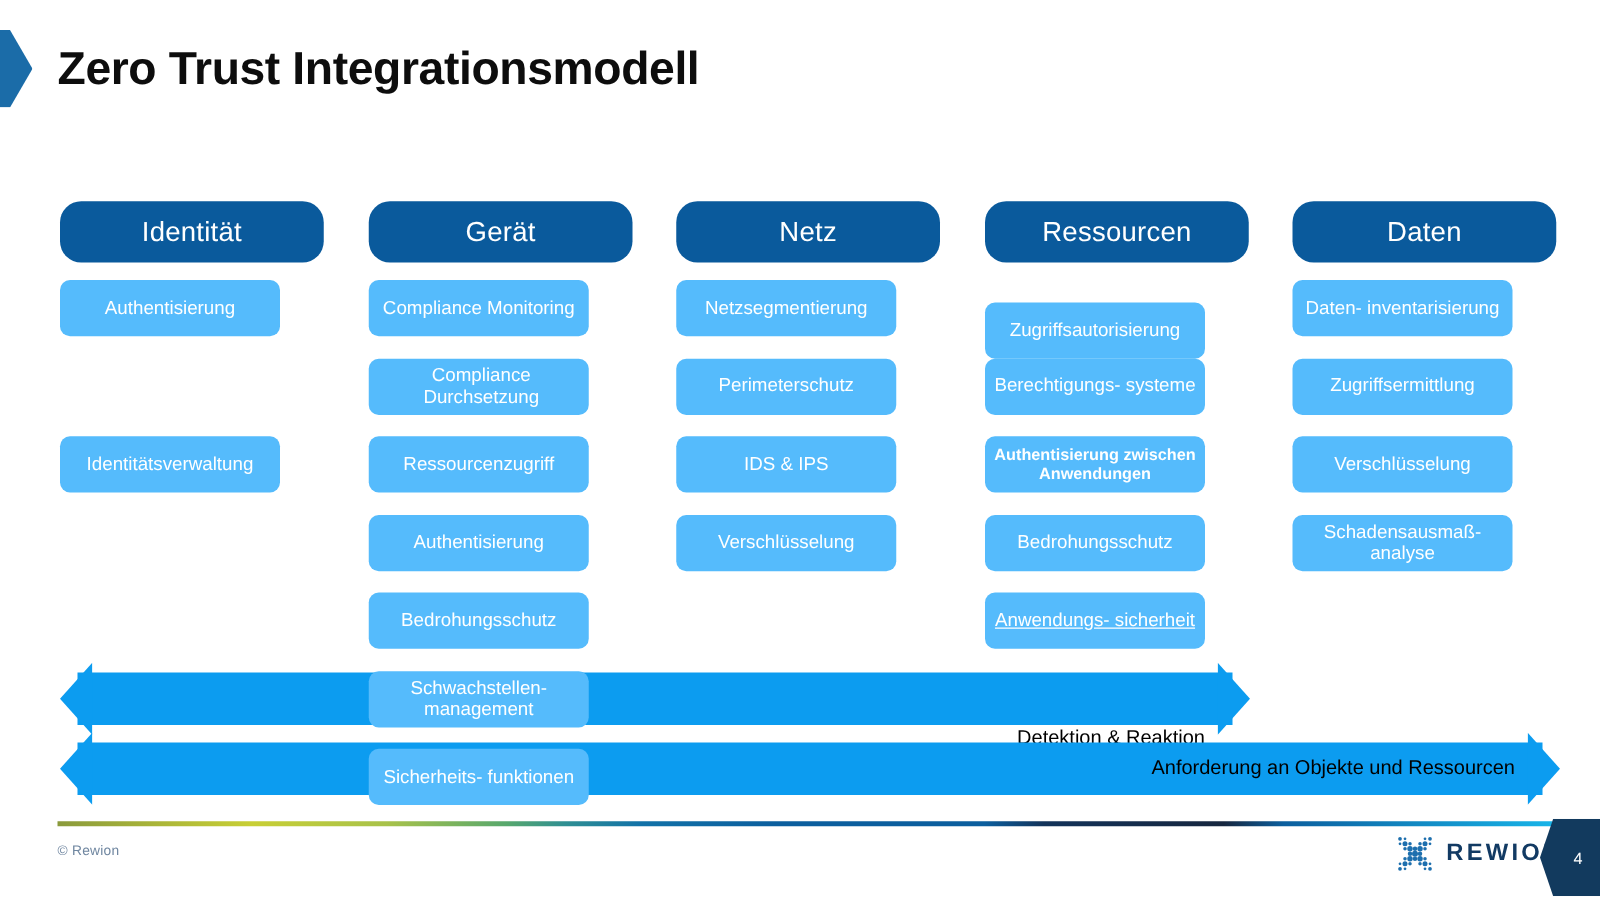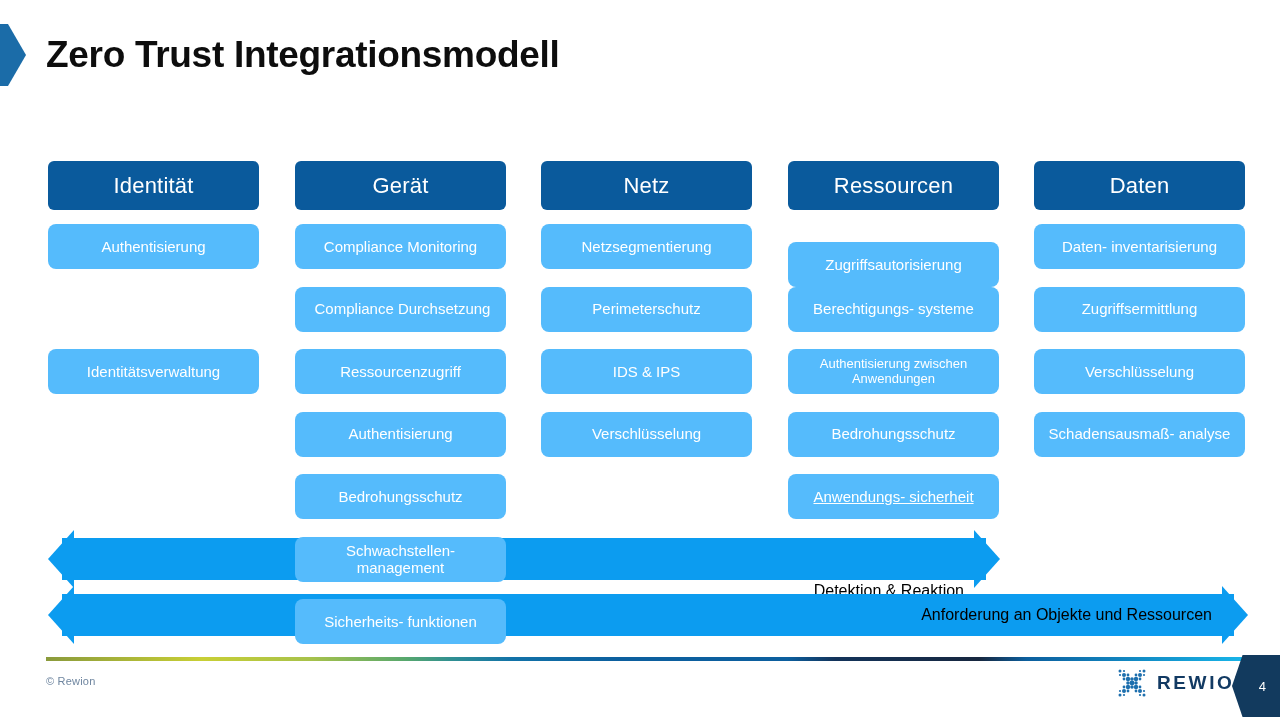--- a/index.html
+++ b/index.html
@@ -50,33 +50,33 @@
     height: 720px;
   }
   .column {
     position: absolute;
     top: 161px;
     width: 211px;
   }
   .col-header {
     position: relative;
     height: 49px;
-    border-radius: 6px;
+    border-radius: 17px;
     background: #0a5a9c;
     color: #ffffff;
     font-size: 22px;
     display: flex;
     align-items: center;
     justify-content: center;
     letter-spacing: 0.2px;
   }
   .cell {
     position: absolute;
     left: 0;
-    width: 211px;
+    width: 176px;
     height: 45px;
     border-radius: 8px;
     background: #55bbfc;
     color: #ffffff;
     display: flex;
     align-items: center;
     justify-content: center;
     text-align: center;
     font-size: 15px;
     line-height: 1.15;
@@ -197,21 +197,21 @@
       </div>
       <div class="cell" style="left: 541px; top: 224px; z-index: 5;">Netzsegmentierung</div>
       <div class="cell" style="left: 541px; top: 286.5px; z-index: 5;">Perimeterschutz</div>
       <div class="cell" style="left: 541px; top: 349px; z-index: 5;">IDS &amp; IPS</div>
       <div class="cell" style="left: 541px; top: 411.5px; z-index: 5;">Verschlüsselung</div>
       <div class="column" style="left: 788px;">
         <div class="col-header">Ressourcen</div>
       </div>
       <div class="cell" style="left: 788px; top: 242px; z-index: 5;">Zugriffsautorisierung</div>
       <div class="cell" style="left: 788px; top: 286.5px; z-index: 5;">Berechtigungs- systeme</div>
-      <div class="cell small" style="left: 788px; top: 349px; z-index: 5;">Authentisierung zwischen Anwendungen</div>
+      <div class="cell small" style="left: 788px; top: 349px; z-index: 5; font-weight: bold;">Authentisierung zwischen Anwendungen</div>
       <div class="cell" style="left: 788px; top: 411.5px; z-index: 5;">Bedrohungsschutz</div>
       <div class="cell" style="left: 788px; top: 474px; z-index: 5; text-decoration: underline;">Anwendungs- sicherheit</div>
       <div class="column" style="left: 1034px;">
         <div class="col-header">Daten</div>
       </div>
       <div class="cell" style="left: 1034px; top: 224px; z-index: 5;">Daten- inventarisierung</div>
       <div class="cell" style="left: 1034px; top: 286.5px; z-index: 5;">Zugriffsermittlung</div>
       <div class="cell" style="left: 1034px; top: 349px; z-index: 5;">Verschlüsselung</div>
       <div class="cell" style="left: 1034px; top: 411.5px; z-index: 5;">Schadensausmaß- analyse</div>
     </div>

